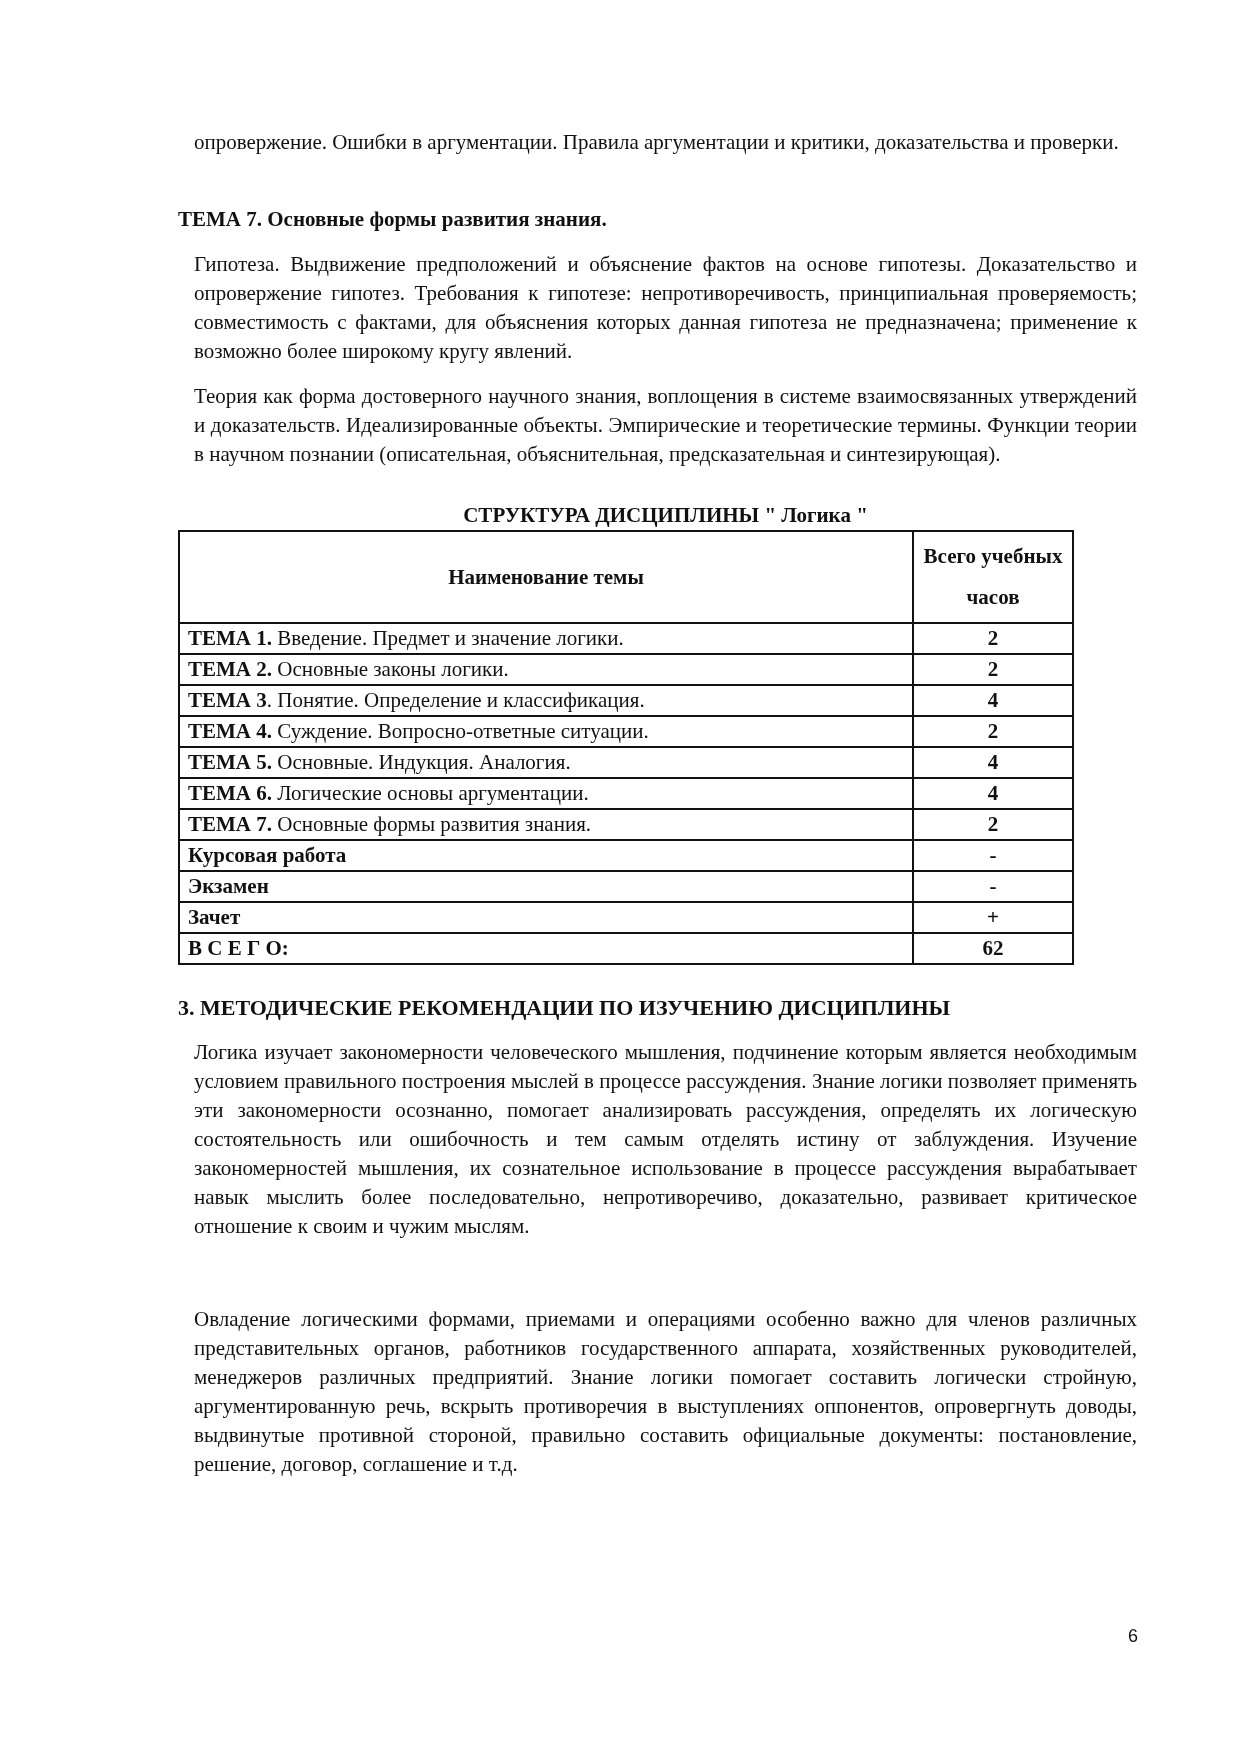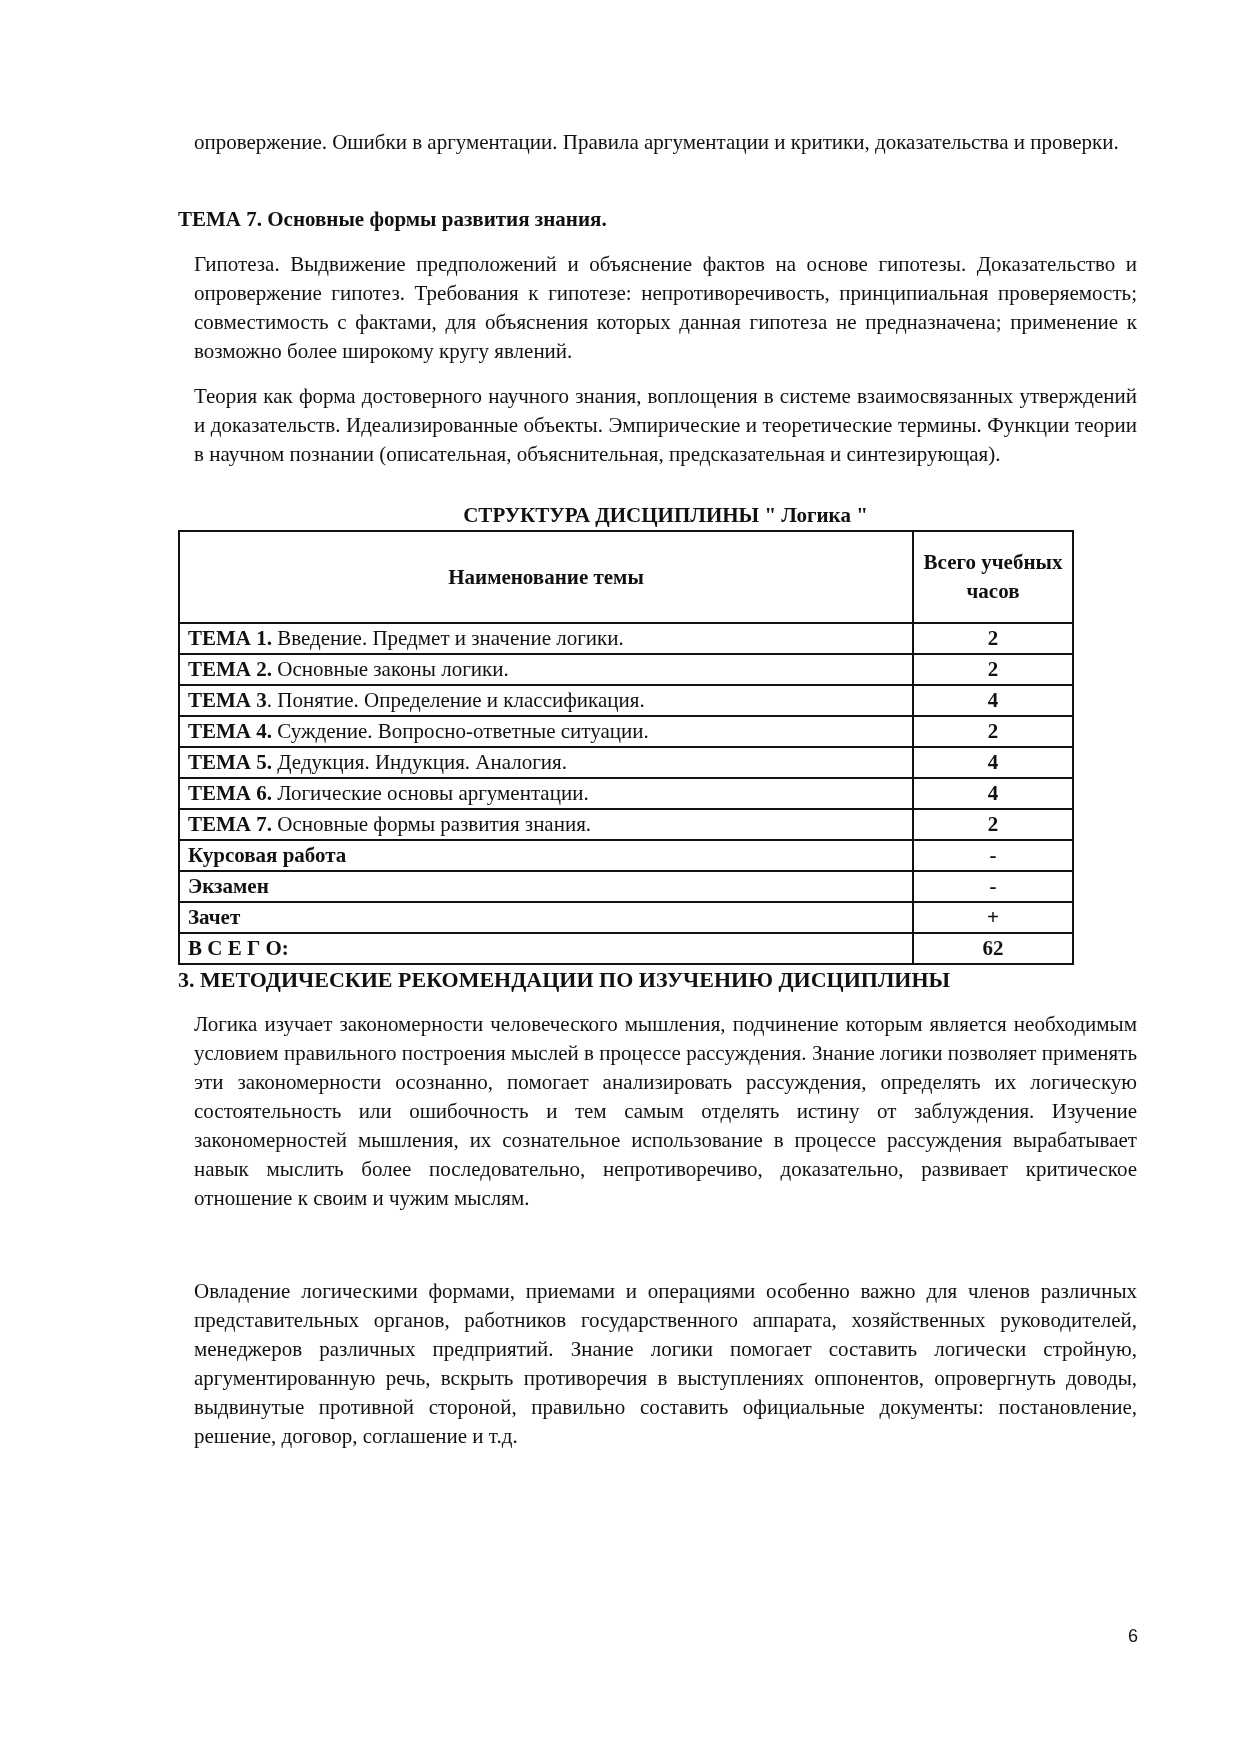--- a/index.html
+++ b/index.html
@@ -14,24 +14,24 @@
     .gap-lg { height: 32px; }
     .table-title { text-align: center; font-weight: bold; font-size: 21px; line-height: 29px; margin-top: 32px; }
     table {
       border-collapse: collapse; width: 896px;
       font-size: 21px; line-height: 29px;
     }
     td, th { border: 2px solid #111; padding: 0 8px; vertical-align: middle; }
     th { font-weight: bold; text-align: center; }
     th.name { height: 90px; }
     td.hours { text-align: center; font-weight: bold; width: 142px; }
-    th.hours { width: 142px; line-height: 29px; }
+    th.hours { width: 142px; line-height: 41px; }
     td.name b { font-weight: bold; }
     td { height: 29px; }
-    .section-heading { font-weight: bold; font-size: 22px; line-height: 29px; }
+    .section-heading { font-weight: bold; font-size: 22px; line-height: 29px; margin-top: 28px; }
     .page-number {
       position: absolute; left: 1128px; top: 1626px;
       font-family: "Liberation Sans", "DejaVu Sans", sans-serif; font-size: 18px;
     }
   </style>
 </head>
 <body>
 
 <div class="page">
   <p>опровержение. Ошибки в аргументации. Правила аргументации и критики, доказательства и проверки.</p>
@@ -62,21 +62,21 @@
         </tr>
         <tr>
           <td class="name"><b>ТЕМА 3</b><span>. Понятие. Определение и классификация.</span></td>
           <td class="hours">4</td>
         </tr>
         <tr>
           <td class="name"><b>ТЕМА 4.</b><span> Суждение. Вопросно-ответные ситуации.</span></td>
           <td class="hours">2</td>
         </tr>
         <tr>
-          <td class="name"><b>ТЕМА 5.</b><span> Дедукция. Индукция. Аналогия.</span></td>
+          <td class="name"><b>ТЕМА 5.</b><span> Основные. Индукция. Аналогия.</span></td>
           <td class="hours">4</td>
         </tr>
         <tr>
           <td class="name"><b>ТЕМА 6.</b><span> Логические основы аргументации.</span></td>
           <td class="hours">4</td>
         </tr>
         <tr>
           <td class="name"><b>ТЕМА 7.</b><span> Основные формы развития знания.</span></td>
           <td class="hours">2</td>
         </tr>

